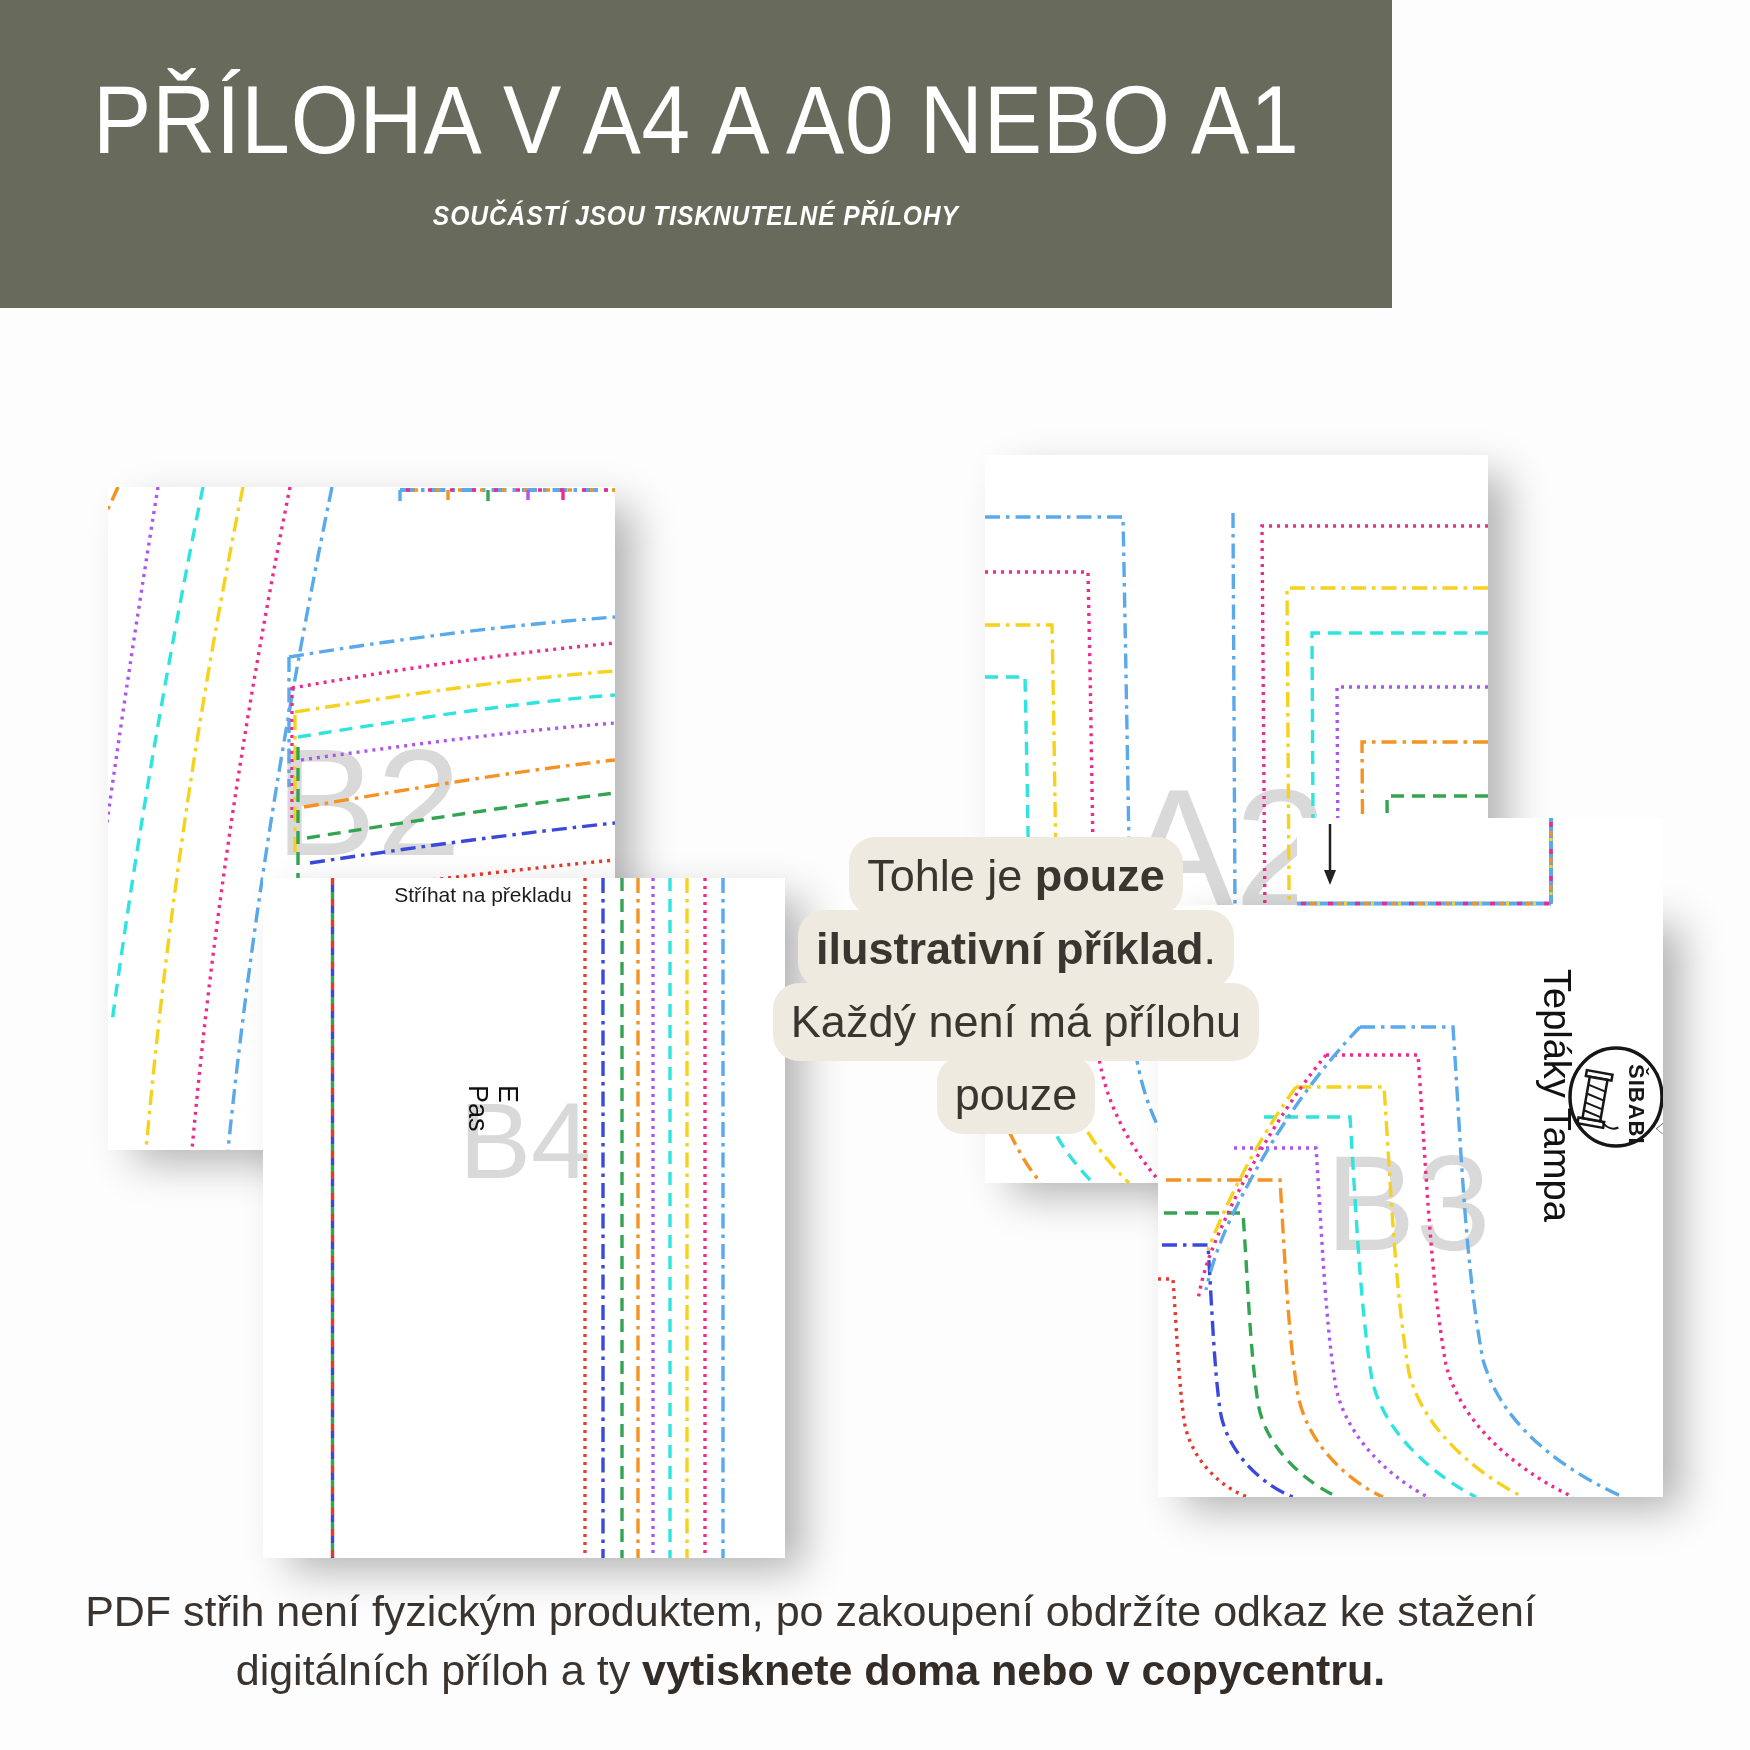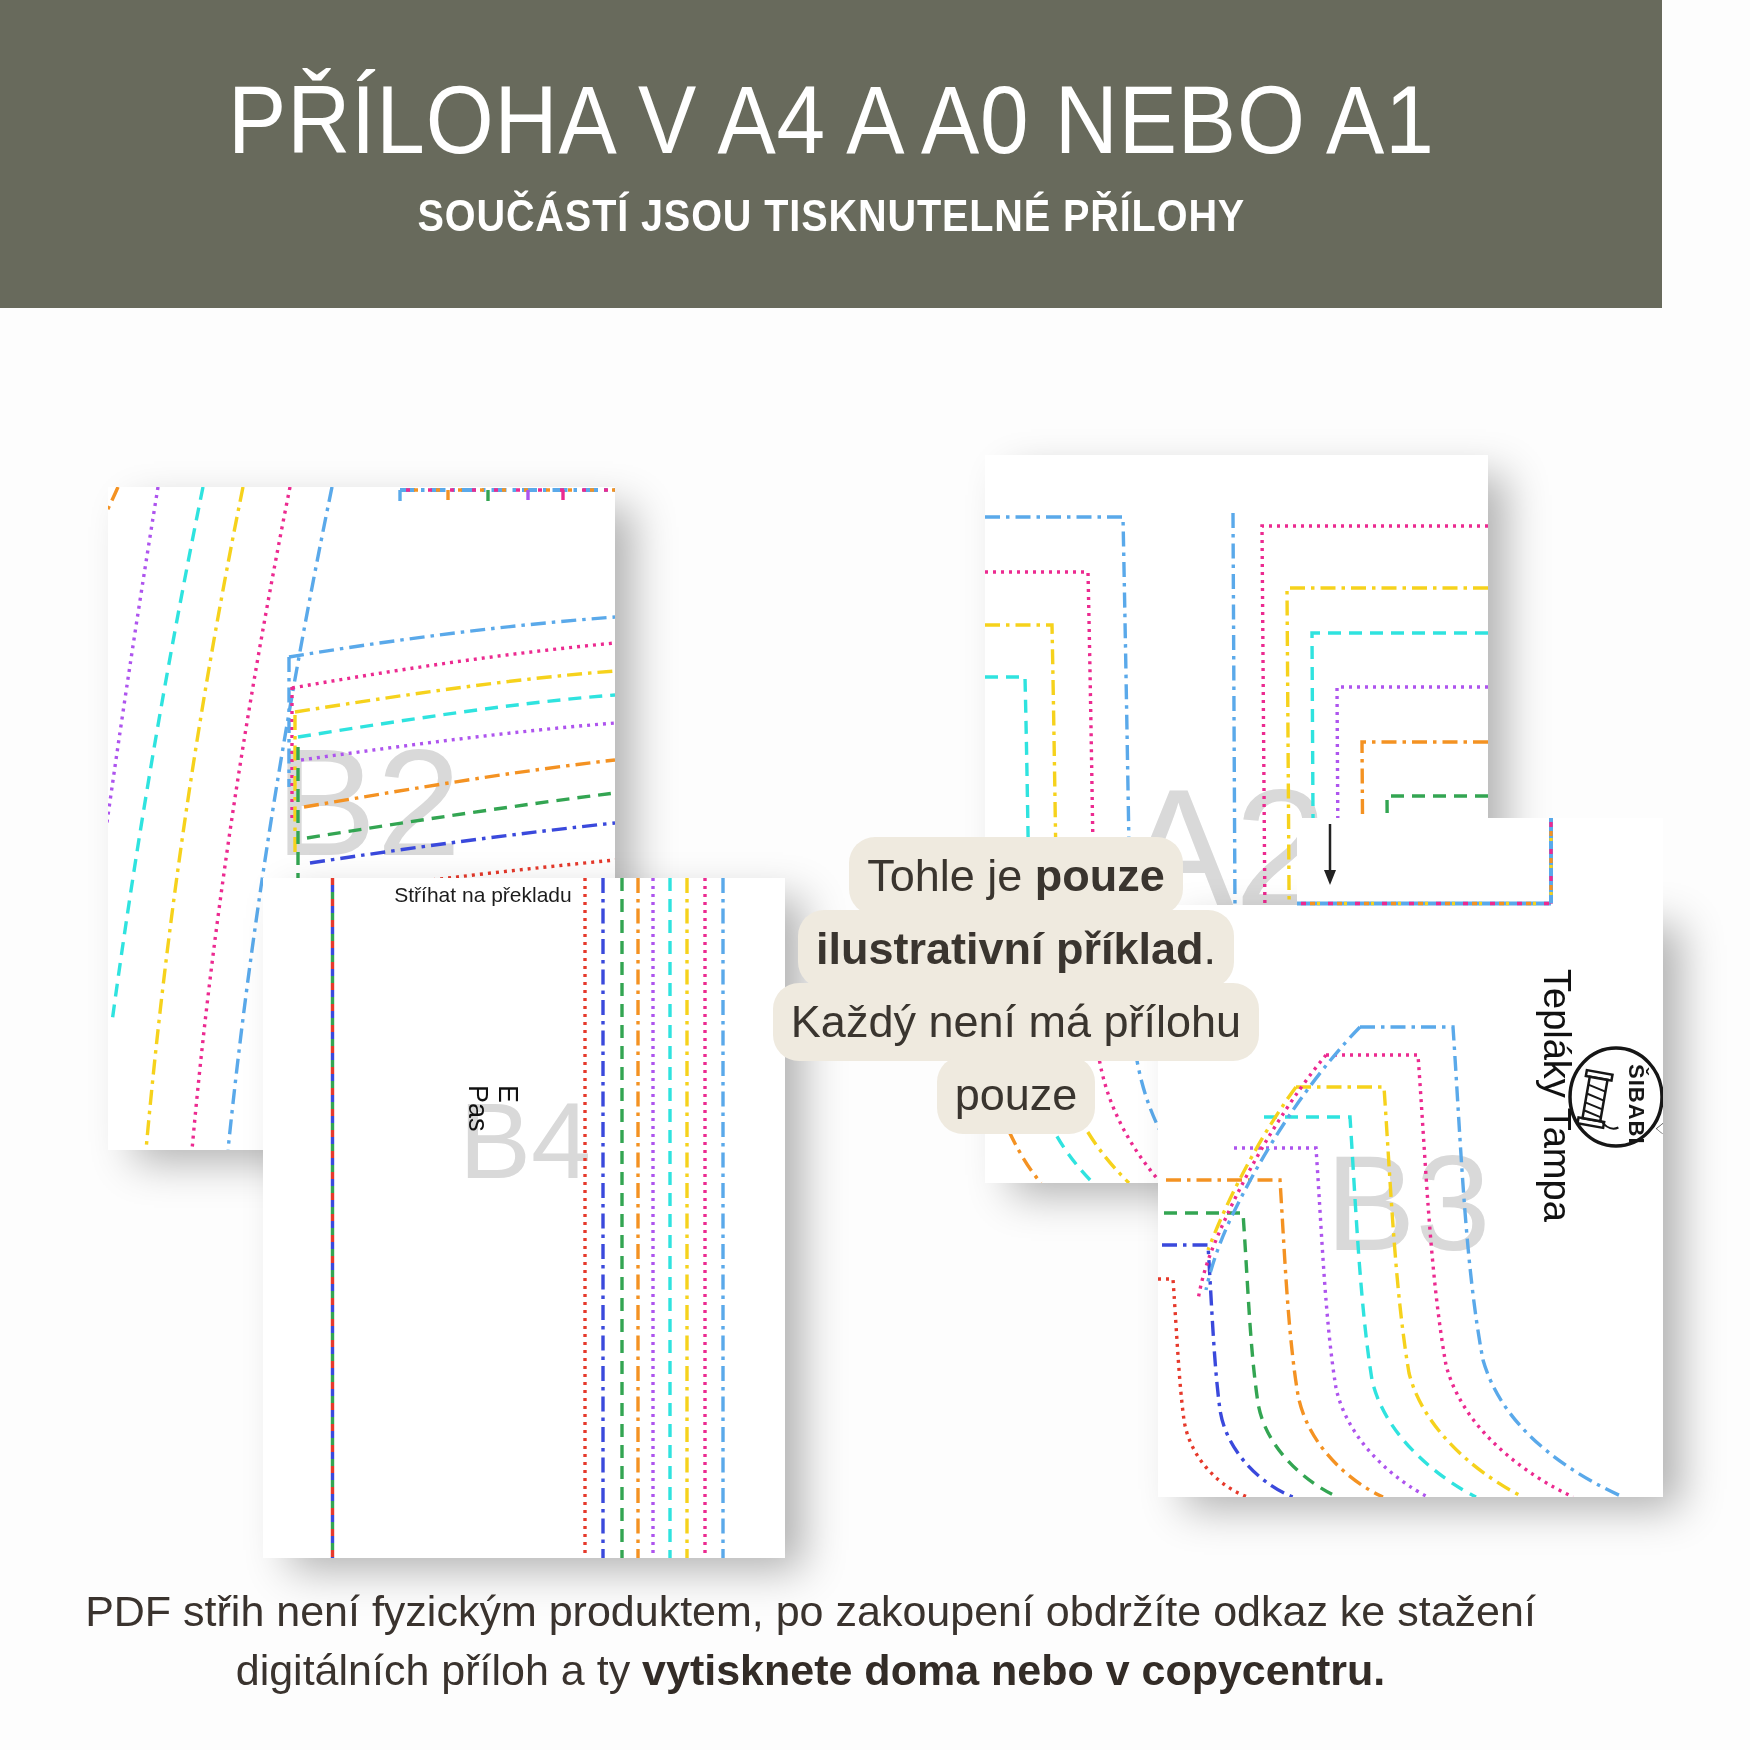--- a/index.html
+++ b/index.html
@@ -1,24 +1,24 @@
 <!DOCTYPE html>
 <html><head>
 <meta charset="utf-8">
 <style>
   html,body{margin:0;padding:0;}
   body{font-family:"Liberation Sans","DejaVu Sans",sans-serif;background:#fff;}
   .canvas{position:relative;width:1750px;height:1750px;background:#fdfdfd;overflow:hidden;}
 
   
-  .banner{position:absolute;left:0;top:0;width:1662px;height:308px;background:#686a5c;
+  .banner{position:absolute;left:0;top:0;width:1392px;height:308px;background:#686a5c;
           display:flex;flex-direction:column;align-items:center;justify-content:center;gap:26px;}
   .banner-title{font-size:97px;line-height:97px;color:#ffffff;white-space:nowrap;font-weight:400;}
   .banner-title span{display:inline-block;transform:scaleX(.9);letter-spacing:1px;}
-  .banner-sub{font-size:45px;line-height:43px;color:#ffffff;font-weight:700;white-space:nowrap;}
+  .banner-sub{font-size:28px;line-height:43px;color:#ffffff;font-weight:700;white-space:nowrap;font-style:italic;}
   .banner-sub span{display:inline-block;transform:scaleX(.88);letter-spacing:1px;}
 
   
   .sheet{position:absolute;background:#ffffff;box-shadow:22px 16px 40px -4px rgba(0,0,0,.30);}
   .sheet svg{position:absolute;left:0;top:0;width:100%;height:100%;}
   #sheet-b2{left:108px;top:487px;width:507px;height:663px;z-index:1;}
   #sheet-a2{left:985px;top:455px;width:503px;height:728px;z-index:2;}
   #sheet-b4{left:263px;top:878px;width:522px;height:680px;z-index:3;}
   #sheet-b3{left:1158px;top:905px;width:505px;height:592px;z-index:4;}
   #piece-box{left:1297px;top:818px;width:366px;height:89px;z-index:5;background:#fff;box-shadow:none;}

